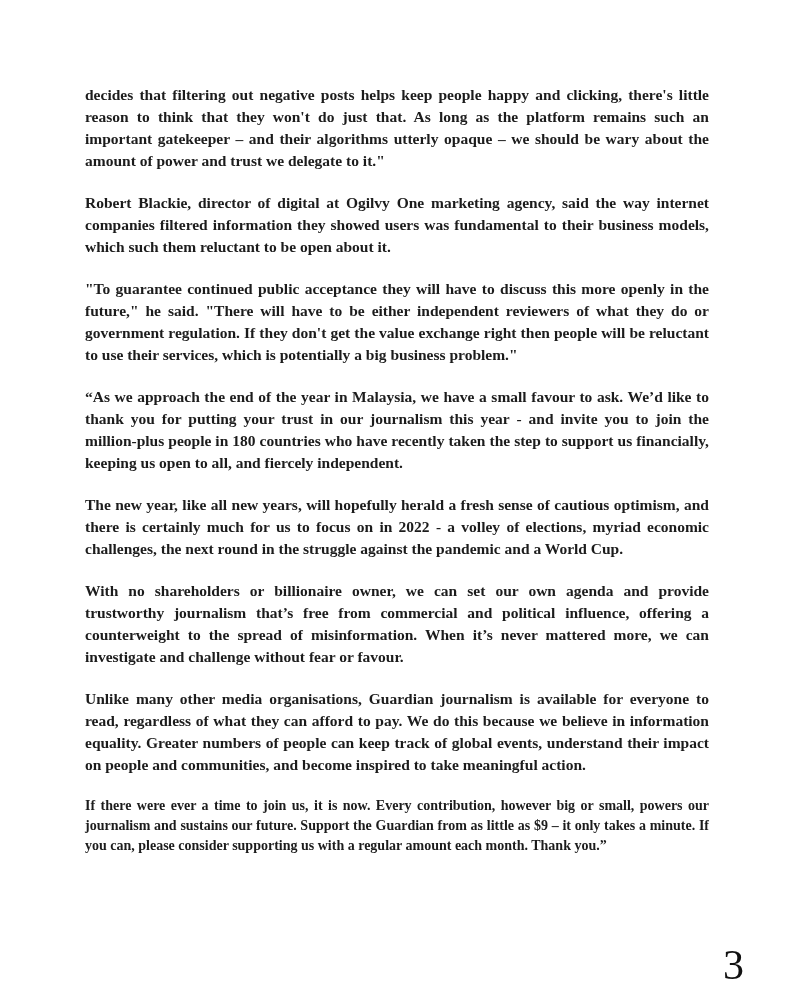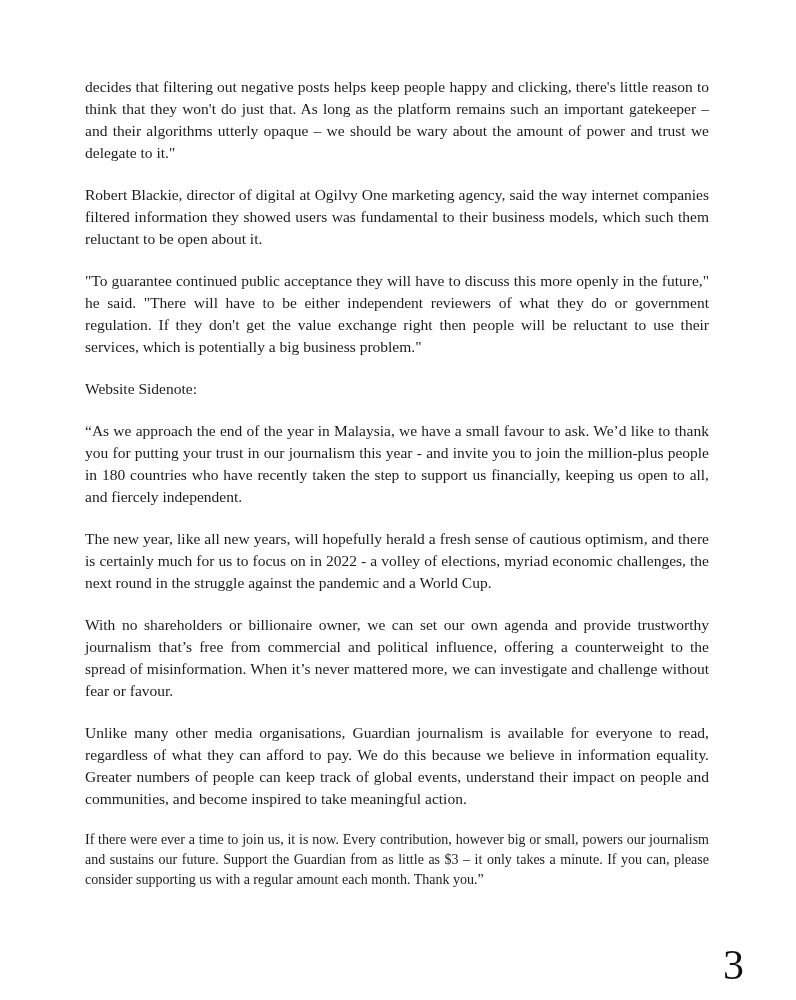--- a/index.html
+++ b/index.html
@@ -15,25 +15,26 @@
     position: relative;
     overflow: hidden;
   }
   .doc-page {
     position: absolute;
     left: 85px;
     top: 76px;
     width: 624px;
   }
   p.para {
-    margin: 0 0 20px 0;
+    margin: 8px 0 20px 0;
     font-size: 15.5px;
     line-height: 1.42;
     text-align: justify;
     text-justify: inter-word;
+    font-weight: bold;
   }
   p.para.sidenote {
     text-align: left;
   }
   p.para.small {
     font-size: 14px;
     margin-bottom: 0;
   }
   .page-number {
     position: absolute;
@@ -45,21 +46,20 @@
     font-family: "Liberation Serif", serif;
   }
 </style>
 </head>
 <body>
 
 <div class="doc-page">
   <p class="para">decides that filtering out negative posts helps keep people happy and clicking, there's little reason to think that they won't do just that. As long as the platform remains such an important gatekeeper – and their algorithms utterly opaque – we should be wary about the amount of power and trust we delegate to it."</p>
   <p class="para">Robert Blackie, director of digital at Ogilvy One marketing agency, said the way internet companies filtered information they showed users was fundamental to their business models, which such them reluctant to be open about it.</p>
   <p class="para">"To guarantee continued public acceptance they will have to discuss this more openly in the future," he said. "There will have to be either independent reviewers of what they do or government regulation. If they don't get the value exchange right then people will be reluctant to use their services, which is potentially a big business problem."</p>
-  <p class="para sidenote">Website Sidenote:</p>
   <p class="para">“As we approach the end of the year in Malaysia, we have a small favour to ask. We’d like to thank you for putting your trust in our journalism this year - and invite you to join the million-plus people in 180 countries who have recently taken the step to support us financially, keeping us open to all, and fiercely independent.</p>
   <p class="para">The new year, like all new years, will hopefully herald a fresh sense of cautious optimism, and there is certainly much for us to focus on in 2022 - a volley of elections, myriad economic challenges, the next round in the struggle against the pandemic and a World Cup.</p>
   <p class="para">With no shareholders or billionaire owner, we can set our own agenda and provide trustworthy journalism that’s free from commercial and political influence, offering a counterweight to the spread of misinformation. When it’s never mattered more, we can investigate and challenge without fear or favour.</p>
   <p class="para">Unlike many other media organisations, Guardian journalism is available for everyone to read, regardless of what they can afford to pay. We do this because we believe in information equality. Greater numbers of people can keep track of global events, understand their impact on people and communities, and become inspired to take meaningful action.</p>
-  <p class="para small">If there were ever a time to join us, it is now. Every contribution, however big or small, powers our journalism and sustains our future. Support the Guardian from as little as $3 – it only takes a minute. If you can, please consider supporting us with a regular amount each month. Thank you.”</p>
+  <p class="para small">If there were ever a time to join us, it is now. Every contribution, however big or small, powers our journalism and sustains our future. Support the Guardian from as little as $9 – it only takes a minute. If you can, please consider supporting us with a regular amount each month. Thank you.”</p>
 </div>
 
 <div class="page-number">3</div>
 
 </body></html>

